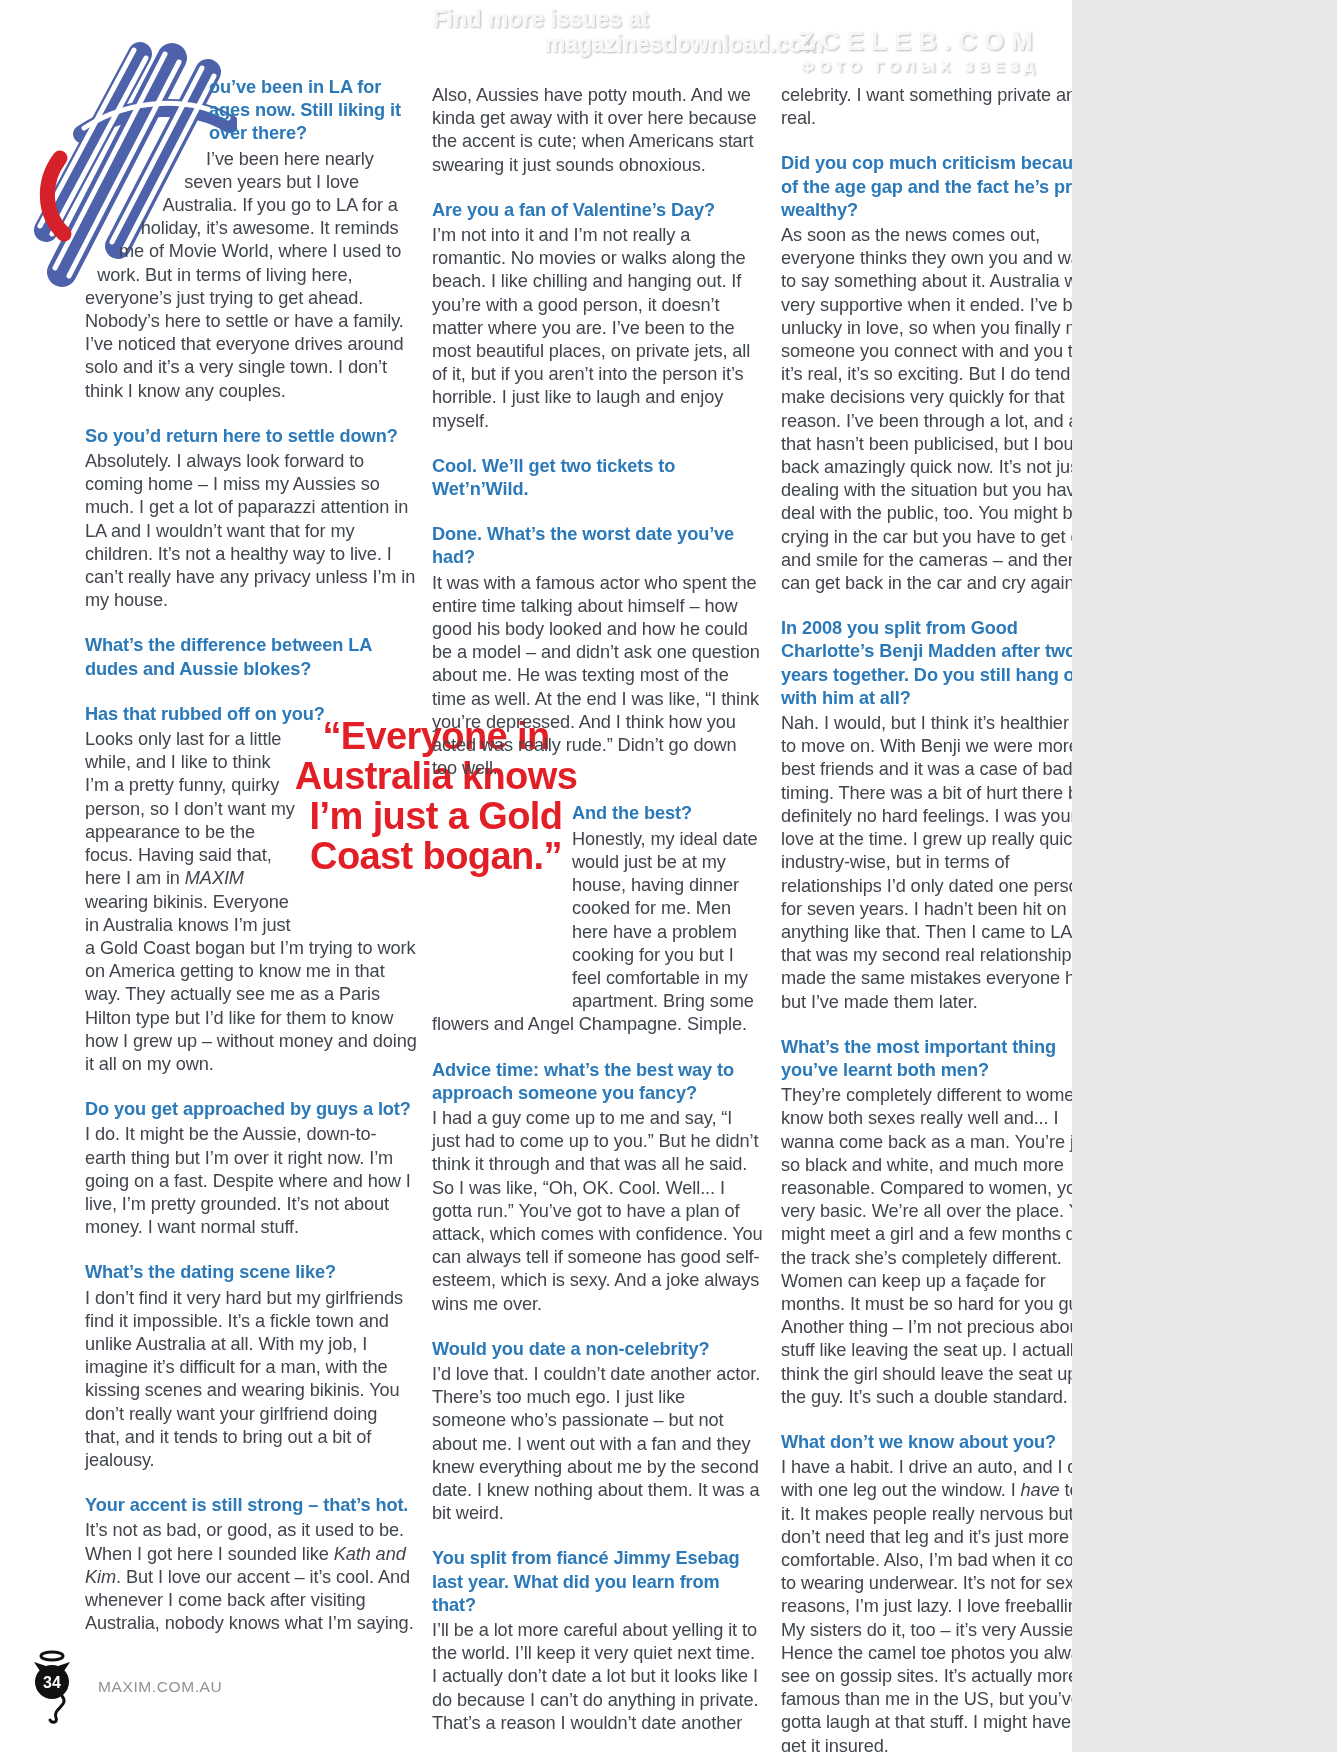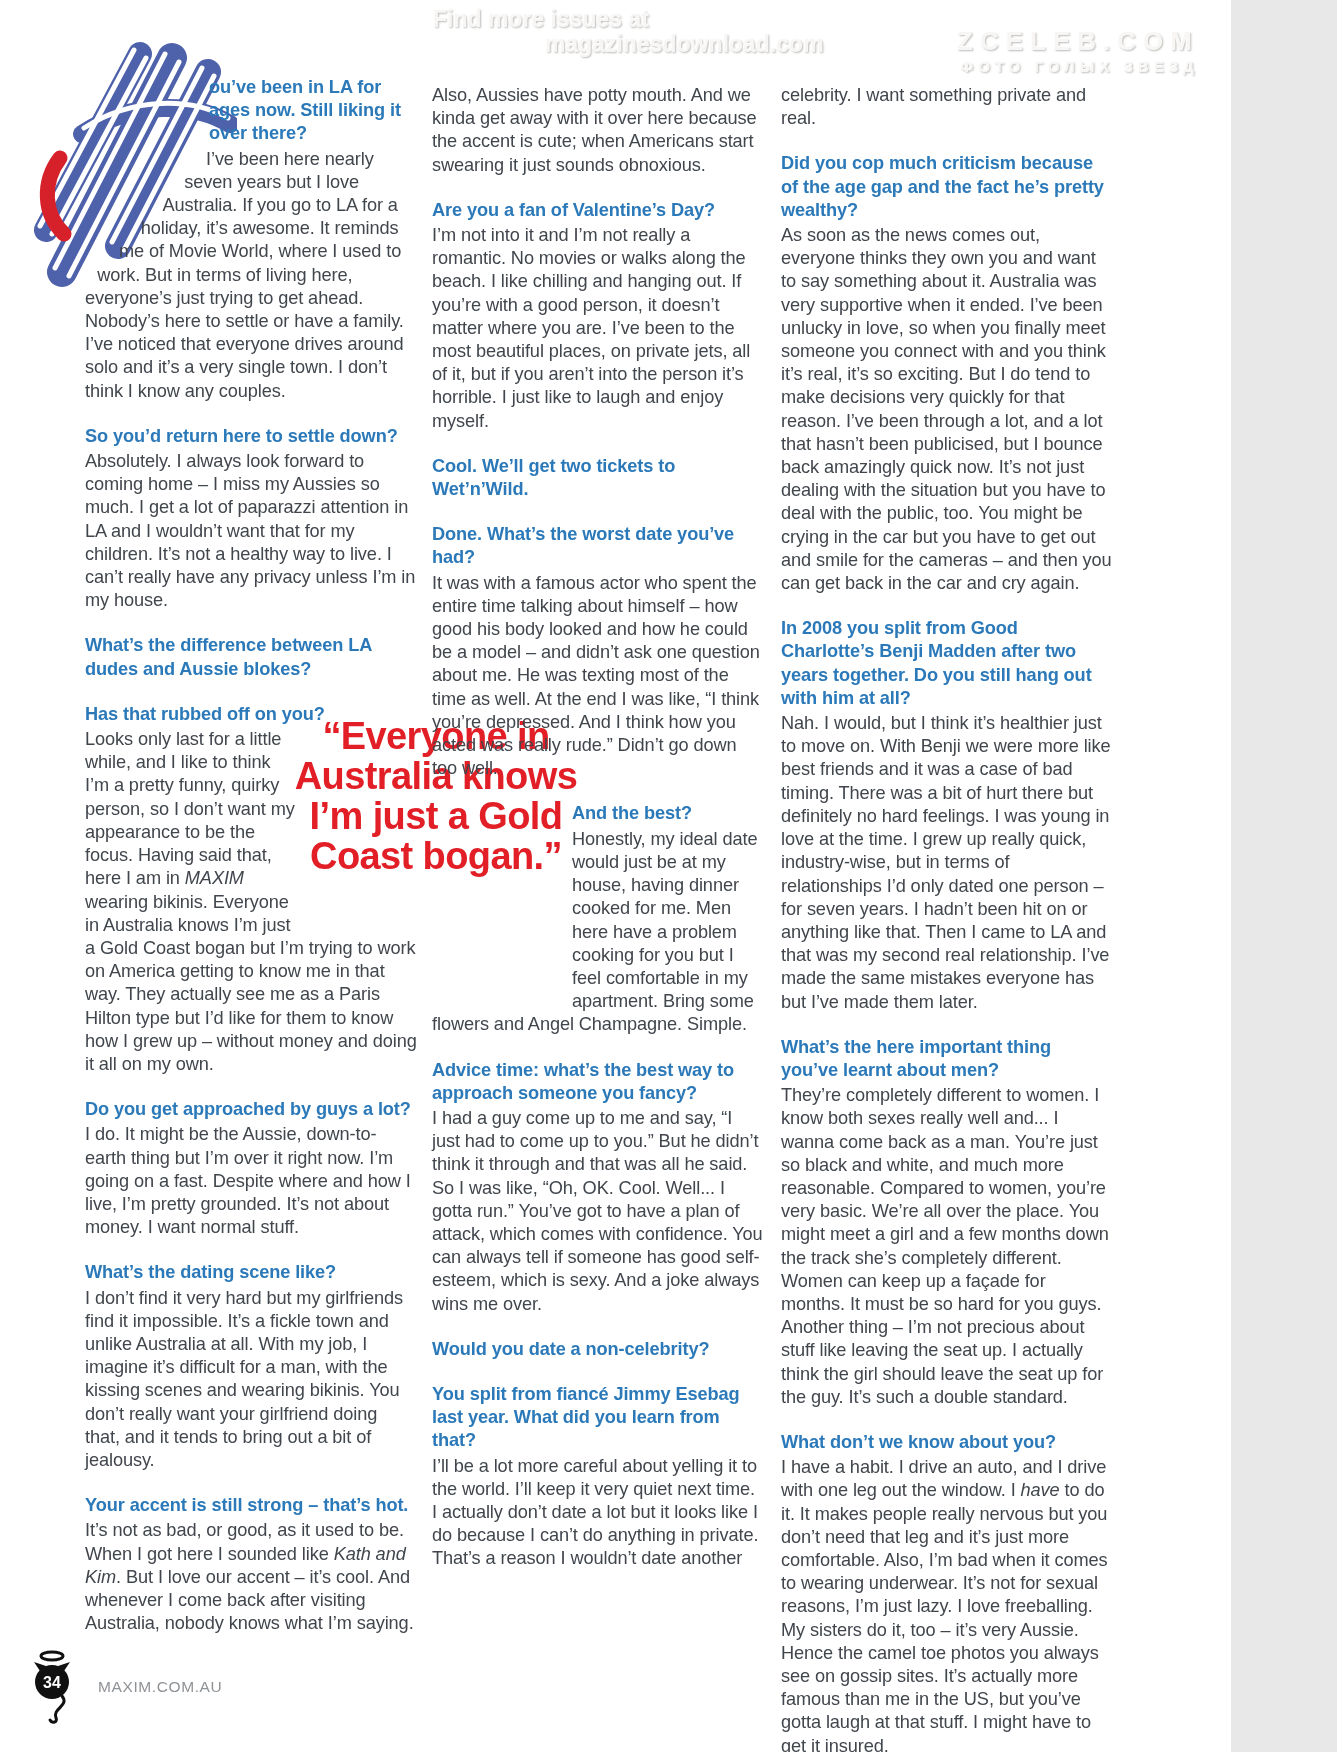--- a/index.html
+++ b/index.html
@@ -1,16 +1,16 @@
 <!DOCTYPE html>
 <html><head>
 <meta charset="utf-8">
 <style>
   html,body{margin:0;padding:0;background:#e8e8e8;}
-  .page{position:relative;width:1231px;height:1752px;background:#ffffff;overflow:hidden;
+  .page{position:relative;width:1072px;height:1752px;background:#ffffff;overflow:hidden;
         font-family:"Liberation Sans", sans-serif;text-decoration:underline;}
   
   .col{position:absolute;top:84px;width:332px;font-size:18.2px;line-height:23.2px;
        color:#41464d;letter-spacing:-0.1px;}
   .col1{left:85px;top:76px;}
   .col2{left:432px;}
   .col3{left:781px;}
   p.ans{margin:0;}
   h3.q{margin:22px 0 2px 0;font-size:18.2px;line-height:23.2px;color:#2b79b9;font-weight:700;}
   h3.q.first{margin-top:0;}
@@ -102,35 +102,36 @@
     <h3 class="q">Done. What’s the worst date you’ve had?</h3>
     <p class="ans">It was with a famous actor who spent the entire time talking about himself – how good his body looked and how he could be a model – and didn’t ask one question about me. He was texting most of the time as well. At the end I was like, “I think you’re depressed. And I think how you acted was really rude.” Didn’t go down too well.</p>
 
     <h3 class="q"><span class="spacer-mid"></span><span>And the best?</span></h3>
     <p class="ans">Honestly, my ideal date would just be at my house, having dinner cooked for me. Men here have a problem cooking for you but I feel comfortable in my apartment. Bring some flowers and Angel Champagne. Simple.</p>
 
     <h3 class="q">Advice time: what’s the best way to approach someone you fancy?</h3>
     <p class="ans">I had a guy come up to me and say, “I just had to come up to you.” But he didn’t think it through and that was all he said. So I was like, “Oh, OK. Cool. Well... I gotta run.” You’ve got to have a plan of attack, which comes with confidence. You can always tell if someone has good self-esteem, which is sexy. And a joke always wins me over.</p>
 
     <h3 class="q">Would you date a non-celebrity?</h3>
+    <p class="ans">I’d love that. I couldn’t date another actor. There’s too much ego. I just like someone who’s passionate – but not about me. I went out with a fan and they knew everything about me by the second date. I knew nothing about them. It was a bit weird.</p>
 
     <h3 class="q">You split from fiancé Jimmy Esebag last year. What did you learn from that?</h3>
     <p class="ans">I’ll be a lot more careful about yelling it to the world. I’ll keep it very quiet next time. I actually don’t date a lot but it looks like I do because I can’t do anything in private. That’s a reason I wouldn’t date another</p>
   </div>
 
   <div class="col col3">
     <p class="ans">celebrity. I want something private and real.</p>
 
     <h3 class="q">Did you cop much criticism because of the age gap and the fact he’s pretty wealthy?</h3>
     <p class="ans">As soon as the news comes out, everyone thinks they own you and want to say something about it. Australia was very supportive when it ended. I’ve been unlucky in love, so when you finally meet someone you connect with and you think it’s real, it’s so exciting. But I do tend to make decisions very quickly for that reason. I’ve been through a lot, and a lot that hasn’t been publicised, but I bounce back amazingly quick now. It’s not just dealing with the situation but you have to deal with the public, too. You might be crying in the car but you have to get out and smile for the cameras – and then you can get back in the car and cry again.</p>
 
     <h3 class="q">In 2008 you split from Good Charlotte’s Benji Madden after two years together. Do you still hang out with him at all?</h3>
     <p class="ans">Nah. I would, but I think it’s healthier just to move on. With Benji we were more like best friends and it was a case of bad timing. There was a bit of hurt there but definitely no hard feelings. I was young in love at the time. I grew up really quick, industry-wise, but in terms of relationships I’d only dated one person – for seven years. I hadn’t been hit on or anything like that. Then I came to LA and that was my second real relationship. I’ve made the same mistakes everyone has but I’ve made them later.</p>
 
-    <h3 class="q">What’s the here important thing you’ve learnt about men?</h3>
+    <h3 class="q">What’s the most important thing you’ve learnt both men?</h3>
     <p class="ans">They’re completely different to women. I know both sexes really well and... I wanna come back as a man. You’re just so black and white, and much more reasonable. Compared to women, you’re very basic. We’re all over the place. You might meet a girl and a few months down the track she’s completely different. Women can keep up a façade for months. It must be so hard for you guys. Another thing – I’m not precious about stuff like leaving the seat up. I actually think the girl should leave the seat up for the guy. It’s such a double standard.</p>
 
     <h3 class="q">What don’t we know about you?</h3>
     <p class="ans"><span>I have a habit. I drive an auto, and I drive with one leg out the window. I </span><span class="it">have</span><span> to do it. It makes people really nervous but you don’t need that leg and it’s just more comfortable. Also, I’m bad when it comes to wearing underwear. It’s not for sexual reasons, I’m just lazy. I love freeballing. My sisters do it, too – it’s very Aussie. Hence the camel toe photos you always see on gossip sites. It’s actually more famous than me in the US, but you’ve gotta laugh at that stuff. I might have to get it insured.</span></p>
 
   </div>
 
   <div class="footer">
     <svg class="page-badge" viewBox="0 0 52 78">
       <ellipse cx="26" cy="8" rx="11" ry="4" fill="none" stroke="#111" stroke-width="3"></ellipse>

